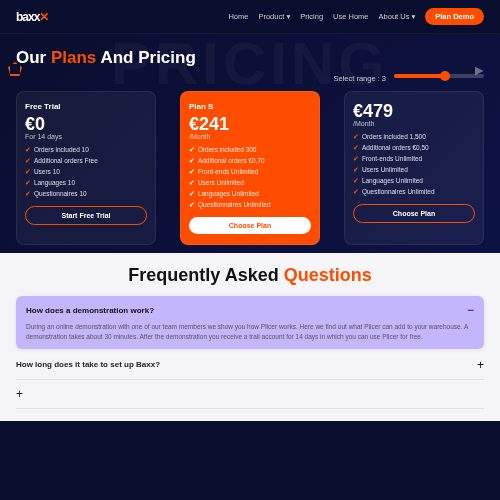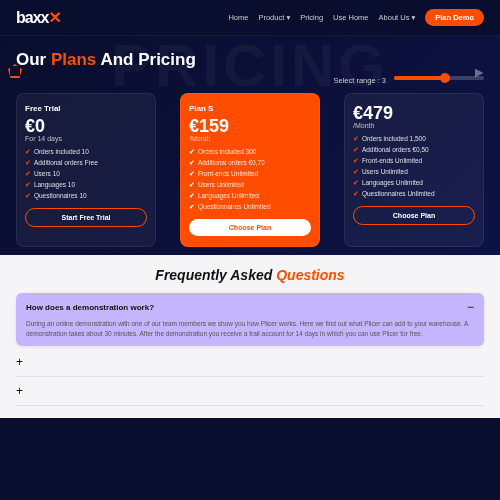--- a/index.html
+++ b/index.html
@@ -16,21 +16,21 @@
     
     .navbar {
       display: flex;
       align-items: center;
       justify-content: space-between;
       padding: 8px 16px;
       background-color: #0a0e2e;
       border-bottom: 1px solid rgba(255,255,255,0.05);
     }
     .logo {
-      font-size: 16px;
+      font-size: 12px;
       font-weight: 900;
       color: #fff;
       letter-spacing: -1px;
     }
     .logo span { color: #ff4d00; }
     .nav-links {
       display: flex;
       gap: 10px;
       align-items: center;
       font-size: 7.5px;
@@ -209,26 +209,25 @@
       color: #ff4d00;
       border: none;
     }
 
     
     .faq-section {
       background: #f5f5f7;
       padding: 12px 16px;
     }
     .faq-title {
-      font-size: 14px;
+      font-size: 18px;
       font-weight: 900;
       color: #111;
       text-align: center;
       margin-bottom: 10px;
-      font-style: italic;
     }
     .faq-title .questions { color: #ff4d00; }
     .faq-item {
       border-bottom: 1px solid #e0e0e0;
       padding: 7px 0;
     }
     .faq-item:first-of-type {
       border-radius: 6px;
       background: #c4b5fd;
       padding: 7px 10px;
@@ -336,21 +335,21 @@
         <li>
             <span class="check-icon">✔</span>
             <span>Questionnaires 10</span>
           </li>
       </ul>
       <button class="card-btn">Start Free Trial</button>
     </div>
 
     <div class="card featured">
       <div class="card-title">Plan S</div>
-      <div class="card-price">€159</div>
+      <div class="card-price">€241</div>
       <div class="card-period">/Month</div>
       <ul class="card-features">
         <li>
             <span class="check-icon">✔</span>
             <span>Orders included 300</span>
           </li>
         <li>
             <span class="check-icon">✔</span>
             <span>Additional orders €0,70</span>
           </li>
@@ -417,20 +416,21 @@
   <div class="faq-item">
     <div class="faq-question-row">
       <span class="faq-question">How does a demonstration work?</span>
       <span class="faq-toggle">−</span>
     </div>
     <div class="faq-answer" style="display:block;">During an online demonstration with one of our team members we show you how Plicer works. Here we find out what Plicer can add to your warehouse. A demonstration takes about 30 minutes. After the demonstration you receive a trail account for 14 days in which you can use Plicer for free.</div>
   </div>
 
   <div class="faq-plain">
     <div class="faq-question-row">
+      <span class="faq-question">How long does it take to set up Baxx?</span>
       <span class="faq-toggle-plus">+</span>
     </div>
   </div>
 
   <div class="faq-plain">
     <div class="faq-question-row">
       <span class="faq-toggle-plus">+</span>
     </div>
   </div>
 </section>

